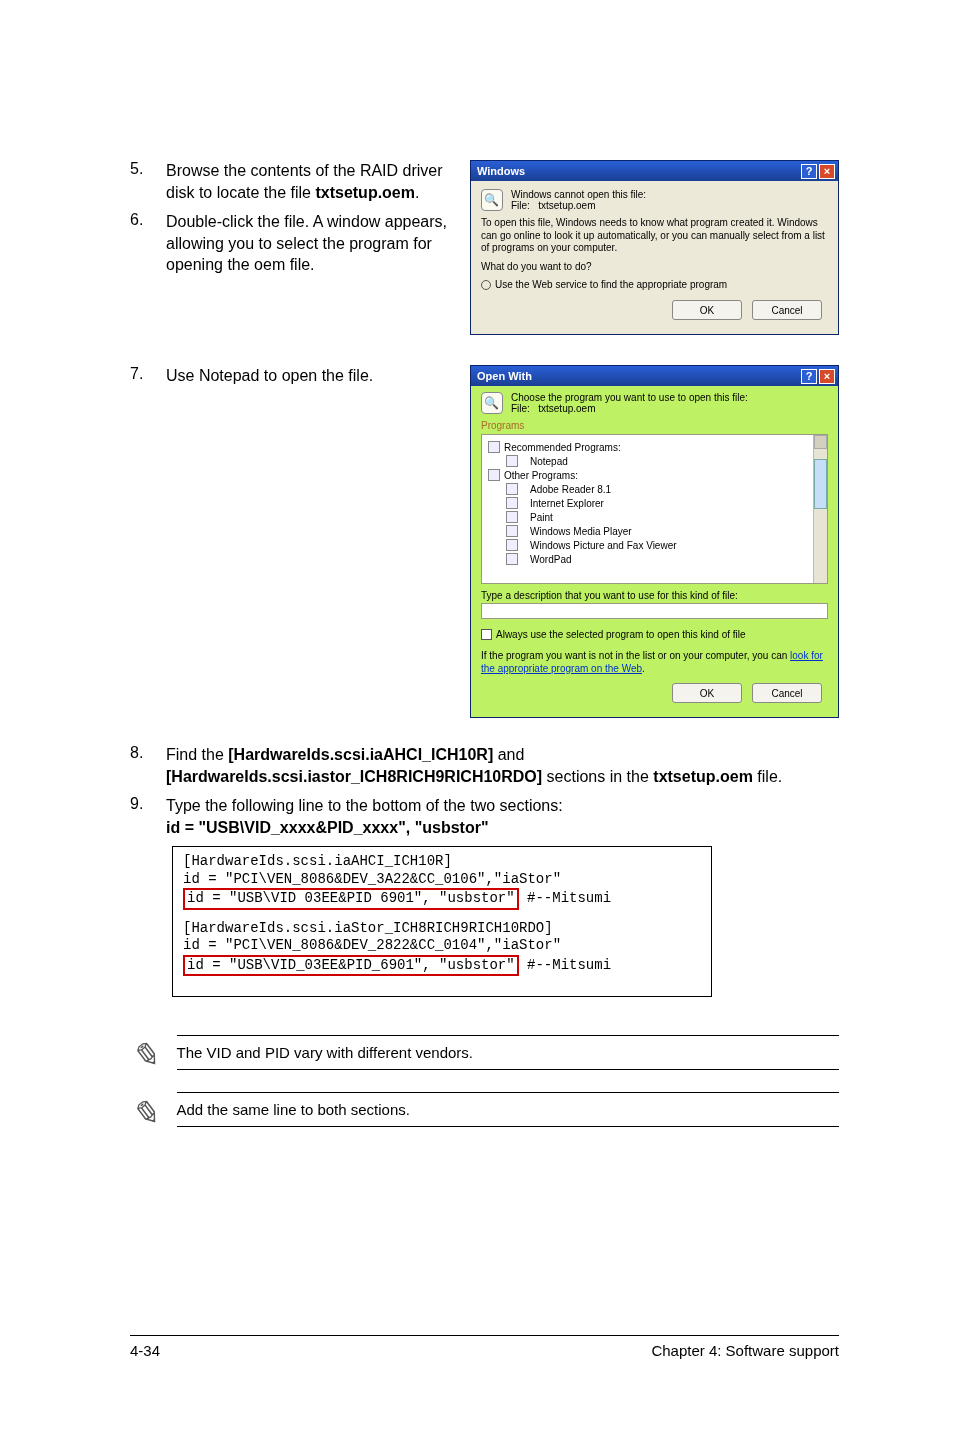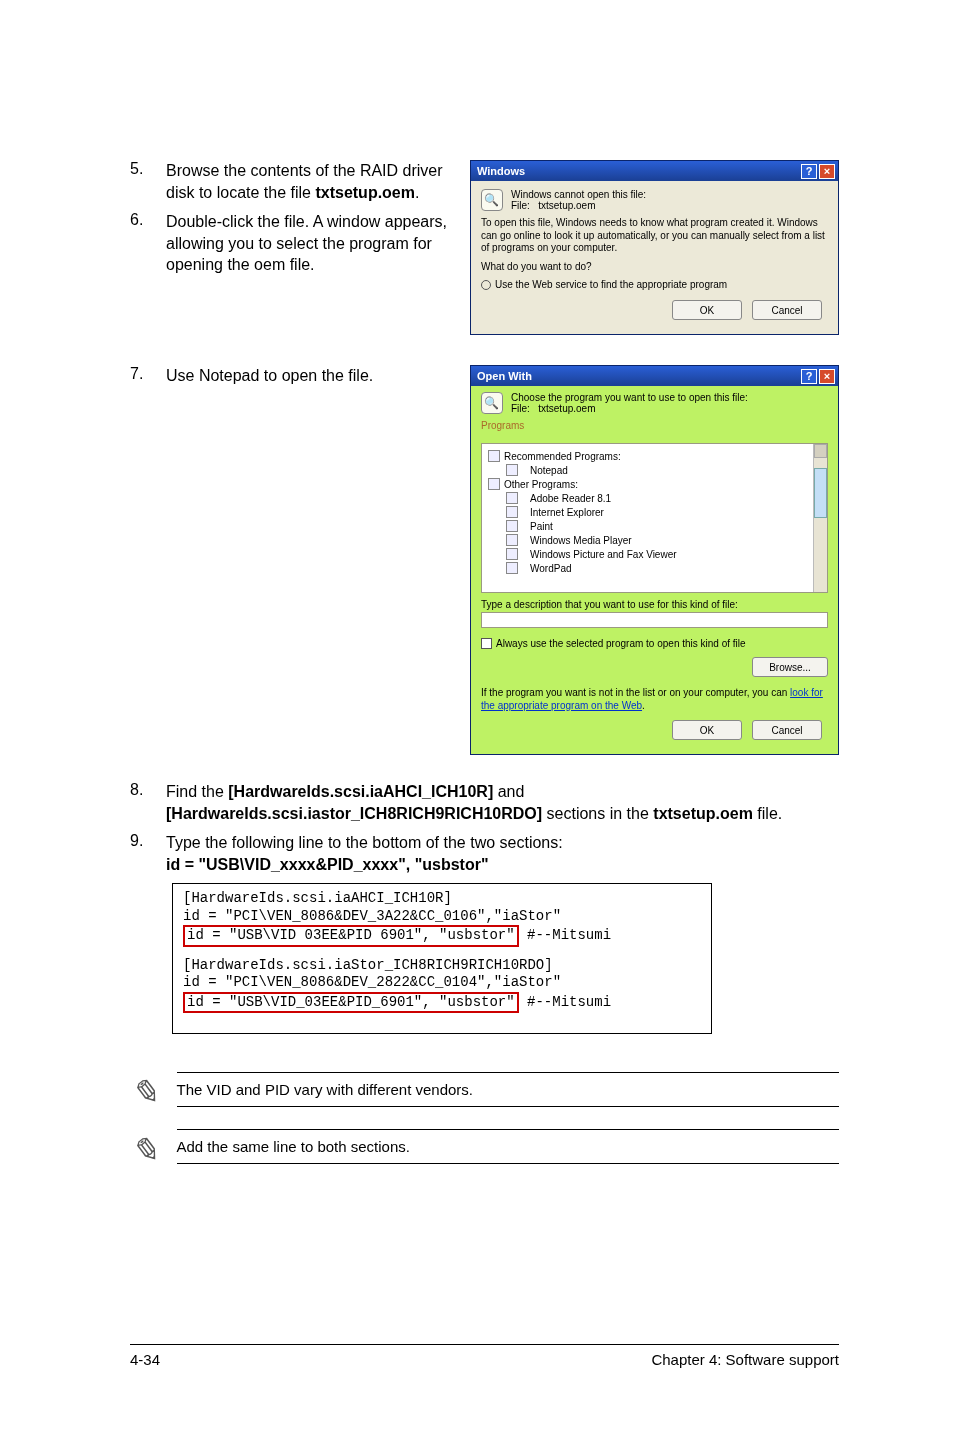--- a/index.html
+++ b/index.html
@@ -51,21 +51,21 @@
   .radio-row{display:flex;align-items:center;gap:4px;font-size:10px;margin:2px 0;}
   .radio{width:10px;height:10px;border:1px solid #555;border-radius:50%;display:inline-flex;align-items:center;justify-content:center;}
   .radio.on::after{content:"";width:4px;height:4px;background:#2a7a2a;border-radius:50%;}
   .redbox{border:2px solid #c00;padding:2px 4px;margin-left:-4px;}
   .btnrow{display:flex;justify-content:flex-end;gap:10px;padding:8px 6px 6px;}
   .xpbtn{min-width:70px;height:20px;border:1px solid #888;border-radius:3px;background:#f4f3ee;font-size:10px;display:flex;align-items:center;justify-content:center;}
 
   
   .openwith { width:370px; margin-left:10px; border:1px solid #0a246a;background:#bef264;font-size:10px;}
   .ow-body{padding:6px 10px 8px;}
-  .ow-tab{color:#aa6a2a;font-size:10px;margin-bottom:12px;}
+  .ow-tab{color:#aa6a2a;font-size:10px;margin-bottom:3px;}
   .proglist{background:#fff;border:1px solid #9a9a82;height:150px;padding:4px 6px;font-size:10px;overflow:hidden;position:relative;}
   .proglist .cat{display:flex;align-items:center;gap:4px;margin:2px 0;}
   .proglist .item{display:flex;align-items:center;gap:12px;margin:2px 0 2px 18px;}
   .icon-sq{width:12px;height:12px;border:1px solid #888;background:#eef;flex-shrink:0;}
   .scrollbar{position:absolute;right:0;top:0;bottom:0;width:14px;background:#e8e4d4;border-left:1px solid #bbb;}
   .scroll-arrow{height:14px;background:#d4d0c0;border:1px solid #aaa;}
   .scroll-thumb{height:50px;background:#c4dff6;border:1px solid #7aa;margin-top:10px;}
   .typedesc{font-size:10px;margin-top:6px;}
   .txtinput{border:1px solid #9a9a82;background:#fff;height:16px;margin-top:2px;width:100%;}
   .chkrow{display:flex;align-items:center;gap:4px;font-size:10px;margin-top:10px;}
@@ -87,21 +87,21 @@
   }
   .codeimg .hl-red{border:2px solid #c00;padding:0 2px;display:inline-block;}
   
   
   .notes{margin-top:38px;display:flex;gap:18px;align-items:flex-start;}
   .note-icons{display:flex;flex-direction:column;gap:18px;font-size:34px;color:#555;font-style:italic;font-family:"Brush Script MT",cursive;}
   .note-lines{flex:1;}
   .note-box{border-top:1px solid #000;border-bottom:1px solid #000;padding:8px 0;font-size:15px;margin-bottom:22px;}
 
   
-  .footer{position:absolute;left:130px;right:115px;bottom:70px;border-top:1px solid #000;padding-top:6px;display:flex;justify-content:space-between;font-size:15px;}
+  .footer{position:absolute;left:130px;right:115px;bottom:79px;border-top:1px solid #000;padding-top:6px;display:flex;justify-content:space-between;font-size:15px;}
 </style>
 </head>
 <body>
 
 <div class="step-with-img">
   <div class="step-col">
     <div class="row">
       <div class="num">5.</div>
       <div class="txt">
         <span>Browse the contents of the RAID driver disk to locate the file </span><b>txtsetup.oem</b><span>.</span>
@@ -208,23 +208,20 @@
         <div class="scrollbar">
           <div class="scroll-arrow"></div>
           <div class="scroll-thumb"></div>
         </div>
       </div>
       <div class="typedesc">Type a description that you want to use for this kind of file:</div>
       <div class="txtinput"></div>
       <div class="chkrow">
         <span class="chk"></span>
         <span>Always use the selected program to open this kind of file</span>
-      </div>
-      <div class="browse-row">
-        <div class="xpbtn" style="min-width:76px;">Browse...</div>
       </div>
       <div class="linkline">
         <span>If the program you want is not in the list or on your computer, you can </span><a>look for the appropriate program on the Web</a><span>.</span>
       </div>
       <div class="btnrow">
         <div class="xpbtn">OK</div>
         <div class="xpbtn">Cancel</div>
       </div>
     </div>
   </div>

